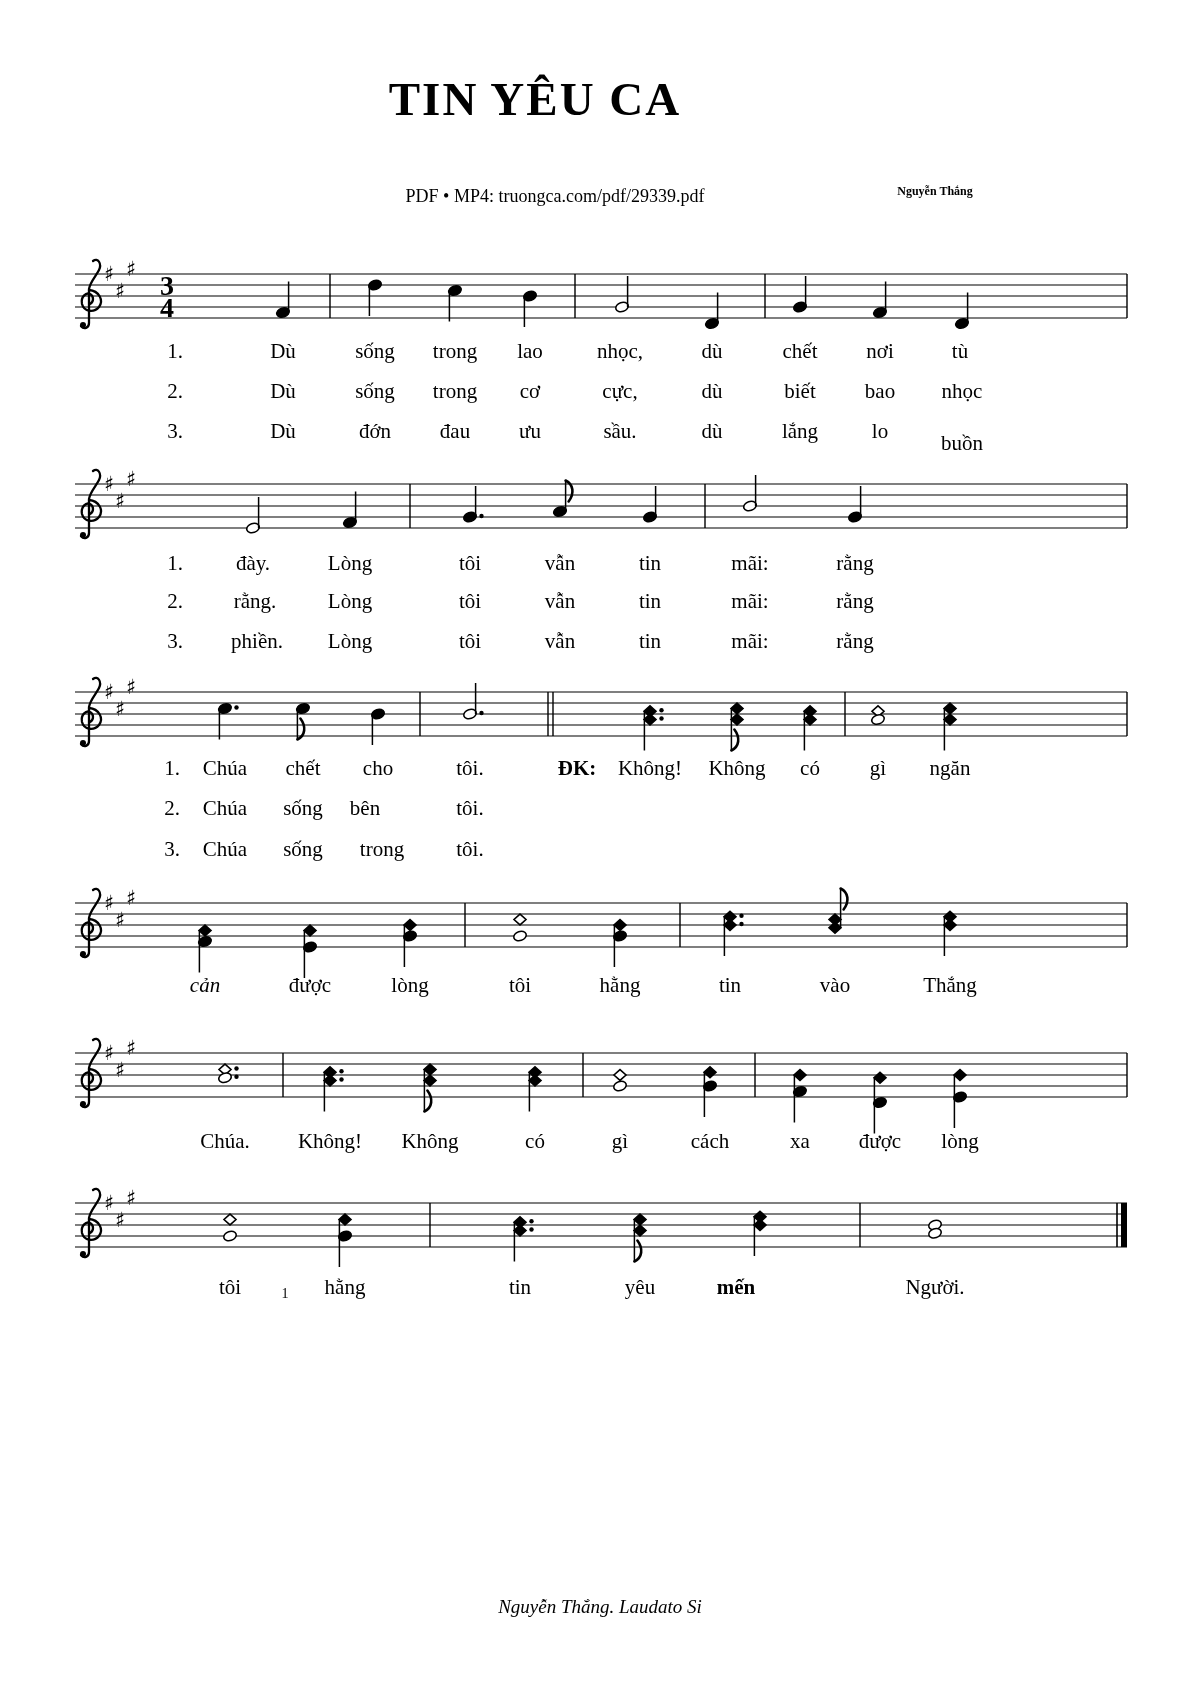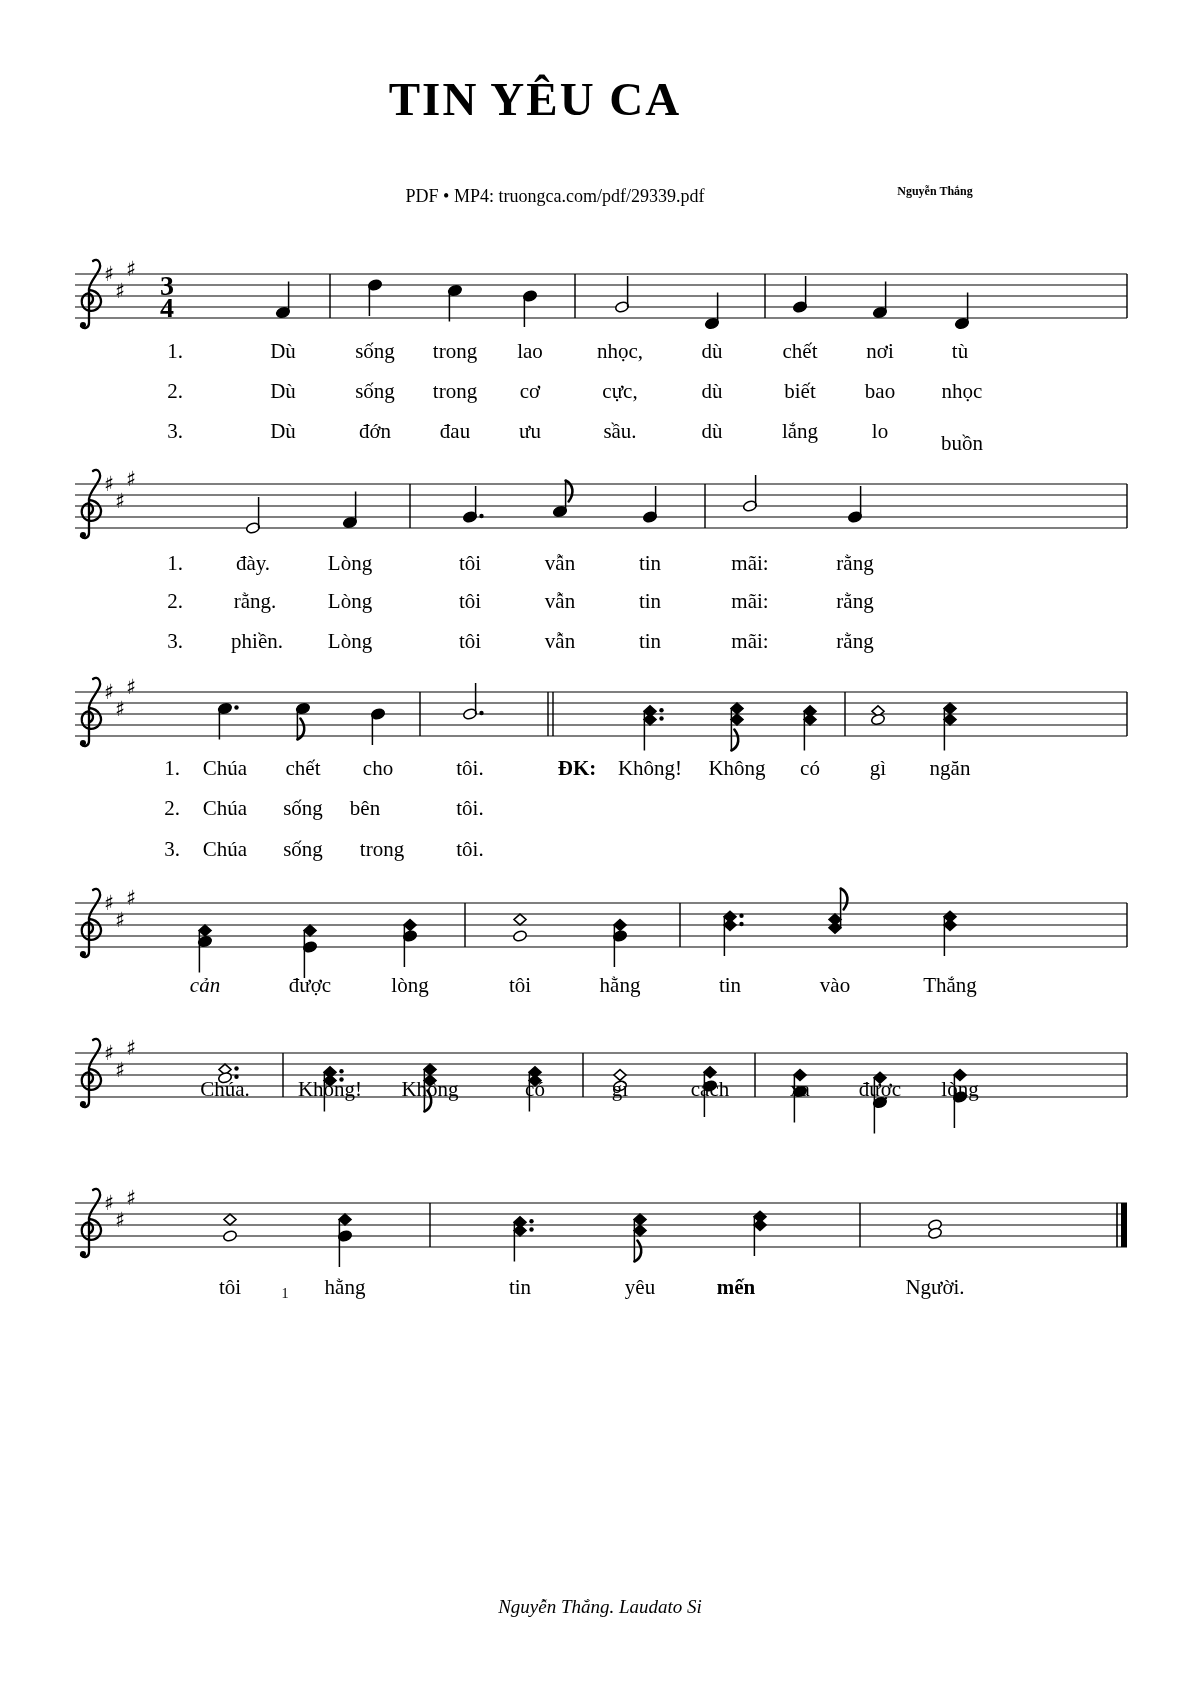--- a/index.html
+++ b/index.html
@@ -423,21 +423,21 @@
           <path d="M805,19.35 L811,24.75 L805,30.15 L799,24.75 Z" fill="#000" stroke="#000" stroke-width="1.6"></path>
           <ellipse cx="0" cy="0" rx="6.4" ry="4.5" transform="translate(805,49.5) rotate(-18)" fill="#000" stroke="#000" stroke-width="1.6"></ellipse>
           <line x1="799.4" y1="24.75" x2="799.4" y2="80.5" stroke="#000" stroke-width="1.5"></line>
         </g>
         <g>
           <path d="M885,16.6 L891,22 L885,27.4 L879,22 Z" fill="#000" stroke="#000" stroke-width="1.6"></path>
           <ellipse cx="0" cy="0" rx="6.4" ry="4.5" transform="translate(885,44) rotate(-18)" fill="#000" stroke="#000" stroke-width="1.6"></ellipse>
           <line x1="879.4" y1="22" x2="879.4" y2="75" stroke="#000" stroke-width="1.5"></line>
         </g>
       </svg>
-      <div class="lyr" style="top: 1076px;">
+      <div class="lyr" style="top: 1128px;">
         <span style="left: 225px;">Chúa.</span>
         <span style="left: 330px;">Không!</span>
         <span style="left: 430px;">Không</span>
         <span style="left: 535px;">có</span>
         <span style="left: 620px;">gì</span>
         <span style="left: 710px;">cách</span>
         <span style="left: 800px;">xa</span>
         <span style="left: 880px;">được</span>
         <span style="left: 960px;">lòng</span>
       </div>

